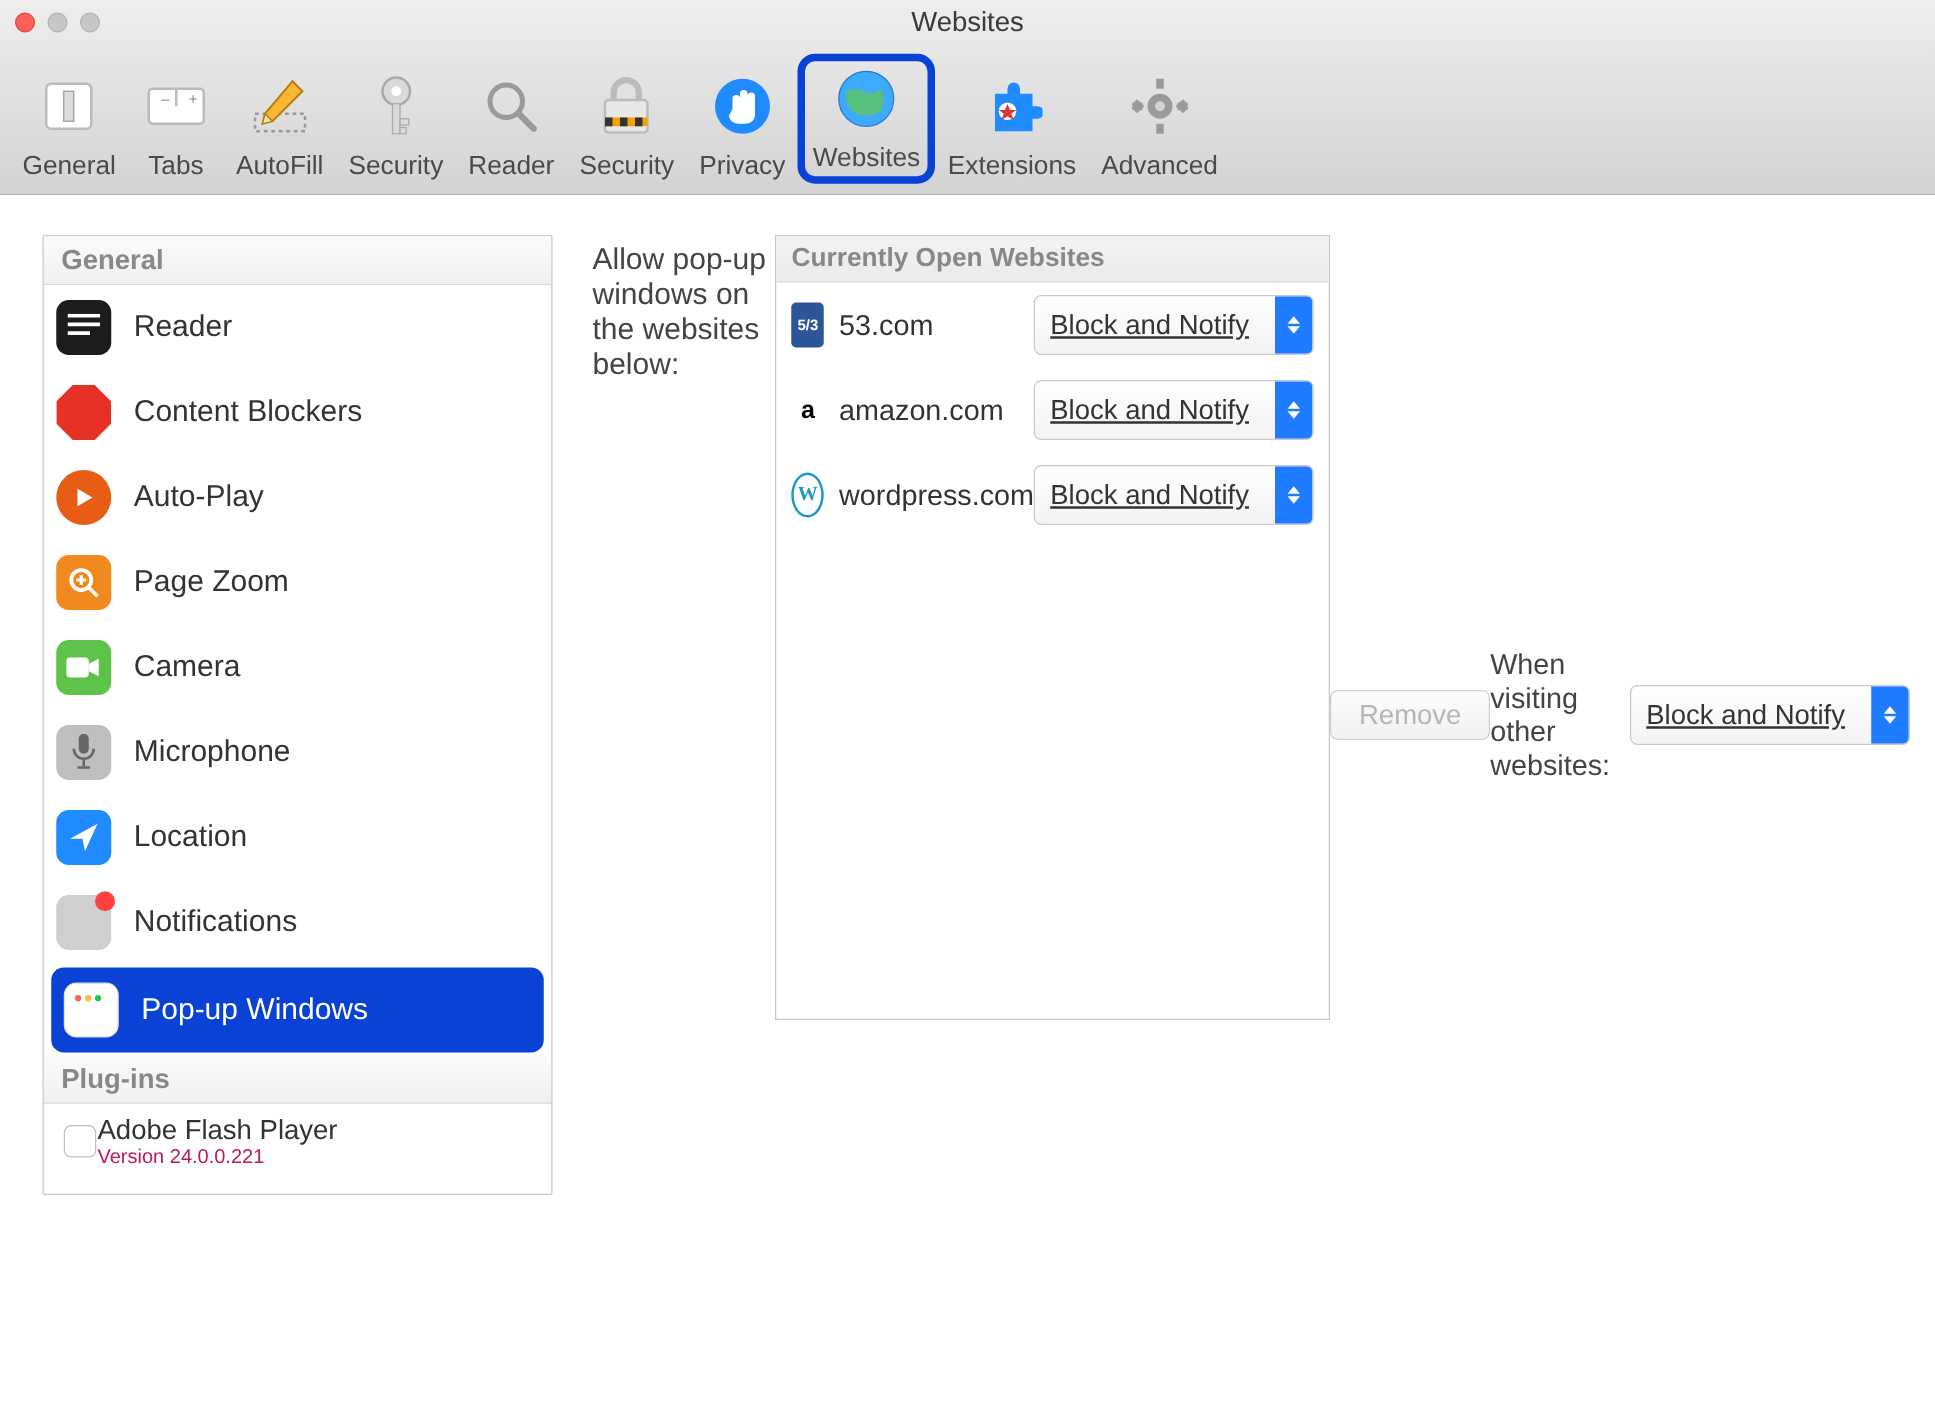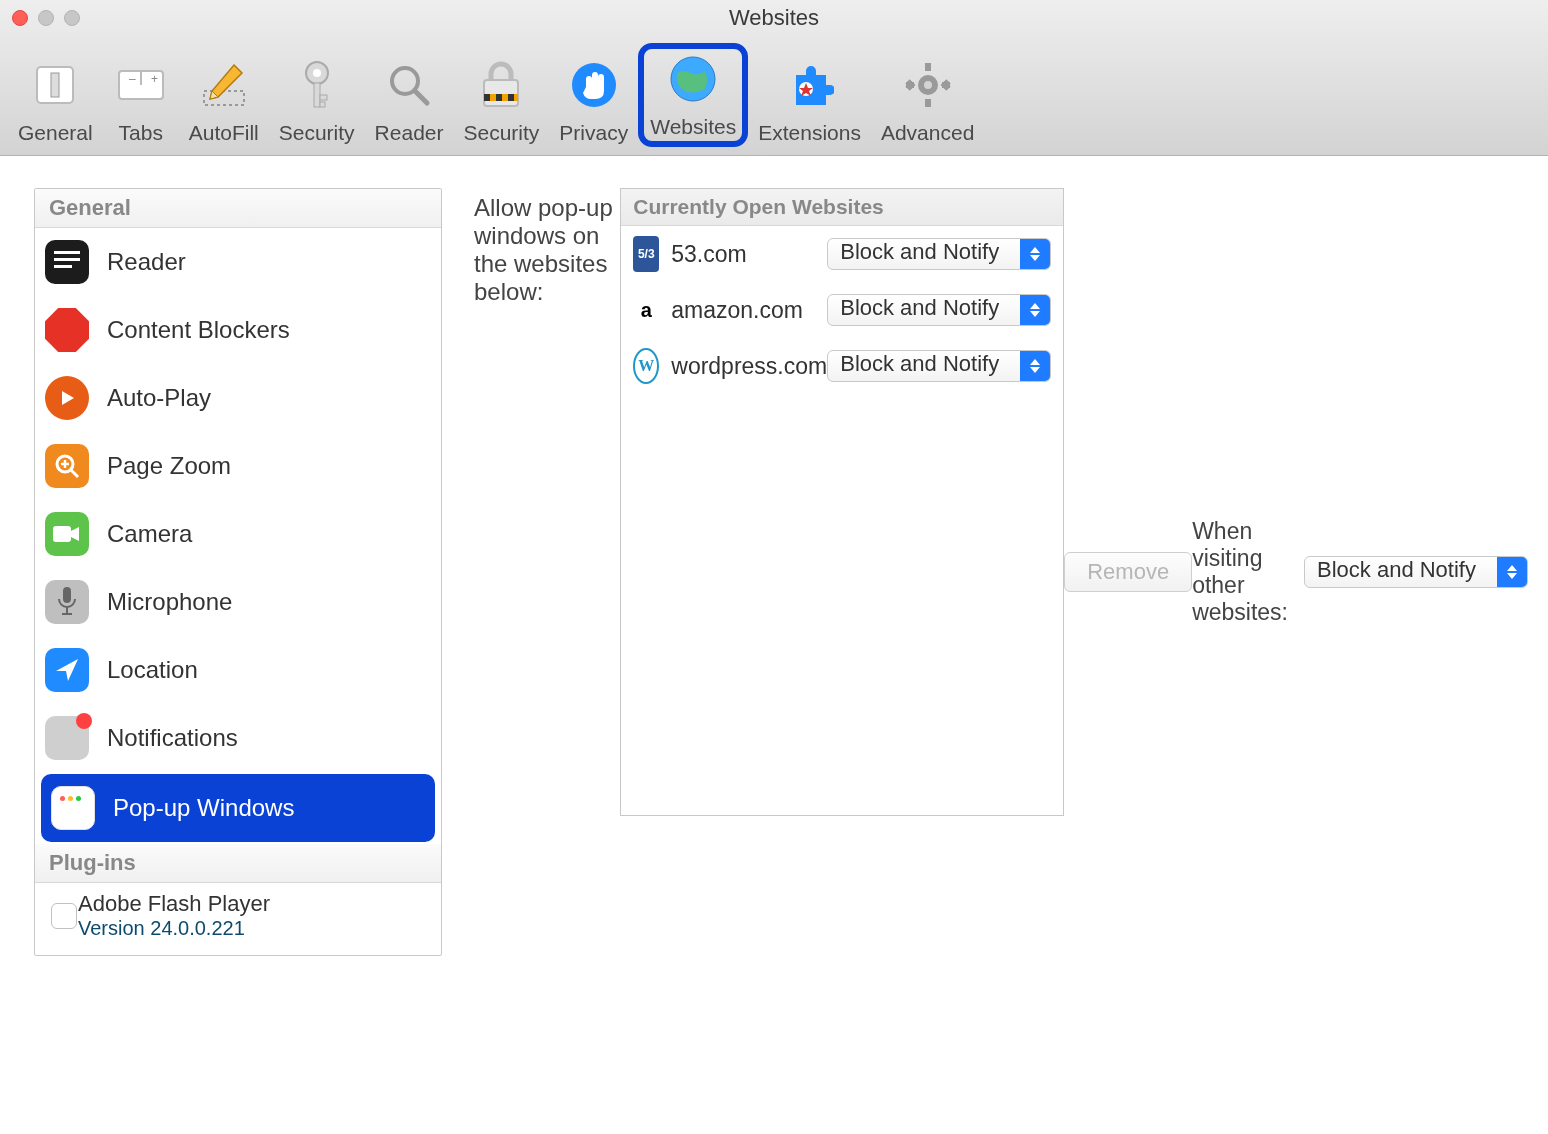--- a/index.html
+++ b/index.html
@@ -131,21 +131,21 @@
   .side-icon.loc{background:#1f8bff;}
   .side-icon.notif{background:#cfcfcf;position:relative;}
   .side-icon.notif::after{content:'';position:absolute;top:-3px;right:-3px;width:16px;height:16px;background:#ff4141;border-radius:50%;}
   .side-icon.popup{background:#fff;border:1px solid #e0e0e0;}
   .popup-dots{position:absolute;display:flex;gap:3px;top:9px;left:8px}
   .popup-dots>span{width:5px;height:5px;border-radius:50%}
 
   .plugin-item{display:flex;align-items:center;gap:1px;padding:8px 16px}
   .plugin-check{width:26px;height:26px;border:1px solid #c0c0c0;border-radius:6px;background:#fff}
   .plugin-text .name{font-size:22px;color:#333}
-  .plugin-text .ver{font-size:20px;color:#0c4a6e}
+  .plugin-text .ver{font-size:16px;color:#be185d}
 
   
   .main {
     flex:1;
     display:flex;
     flex-direction:row;
   }
   .main-title{font-size:24px;color:#444;margin:6px 0 18px 8px}
   .site-list{
     border:1px solid #c8c8c8;
@@ -158,27 +158,28 @@
     padding:6px 12px;border-bottom:1px solid #d8d8d8;
   }
   .site-row{
     display:flex;align-items:center;justify-content:space-between;
     padding:10px 12px;
     font-size:23px;
   }
   .site-left{display:flex;align-items:center;gap:12px}
   .favicon{width:26px;height:36px;border-radius:4px;display:flex;align-items:center;justify-content:center;font-size:16px;font-weight:bold}
   .dropdown{
-    display:flex;align-items:flex-start;
+    display:flex;align-items:center;
     border:1px solid #c9c9c9;border-radius:6px;
     background:linear-gradient(#ffffff,#f3f3f3);
     font-size:22px;color:#333;
-    height:32px;
+    height:48px;
     overflow:hidden;
     min-width:224px;
+    text-decoration:underline;
   }
   .dropdown .dd-text{padding:0 12px;flex:1}
   .dropdown .dd-arrows{
     width:30px;height:100%;
     background:#1f7bff;
     display:flex;flex-direction:column;align-items:center;justify-content:center;
     gap:2px;
   }
   .dd-arrows .tri{width:0;height:0;border-left:5px solid transparent;border-right:5px solid transparent}
   .dd-arrows .up{border-bottom:6px solid #fff}

